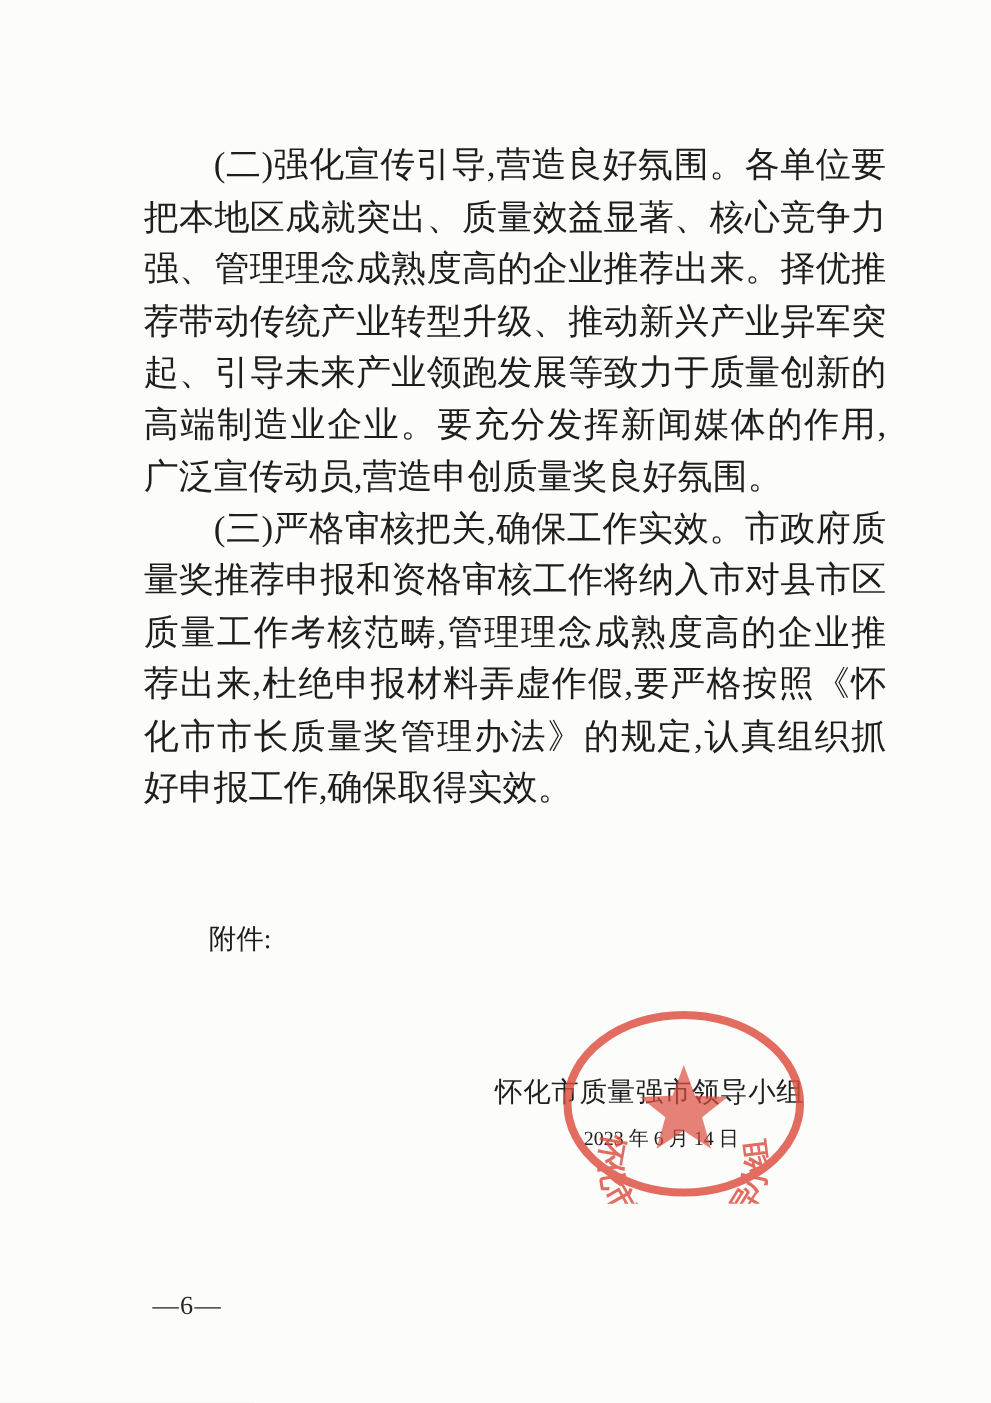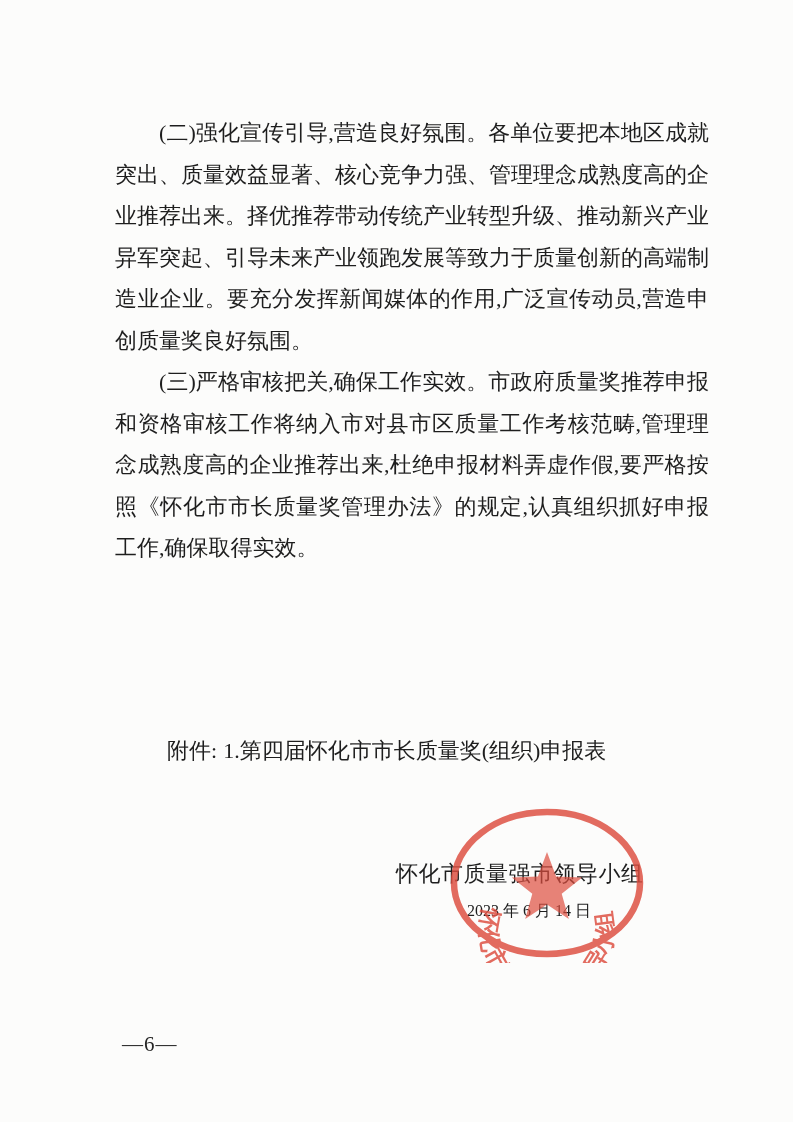--- a/index.html
+++ b/index.html
@@ -12,21 +12,21 @@
     position: relative;
     width: 793px; height: 1122px;
     background: #fcfcfb;
     overflow: hidden;
     color: #1e1e1e;
   }
   
   .body-text {
     position: absolute;
     left: 115px; top: 112px; width: 594px;
-    font-size: 22px; line-height: 41.5px;
+    font-size: 28px; line-height: 41.5px;
     text-align: justify;
     text-justify: inter-character;
   }
   .body-text p {
     margin: 0;
     text-indent: 2em;
   }
   
   .contacts {
     position: absolute;
@@ -82,21 +82,20 @@
 
   <div class="body-text">
     <p>(二)强化宣传引导,营造良好氛围。各单位要把本地区成就突出、质量效益显著、核心竞争力强、管理理念成熟度高的企业推荐出来。择优推荐带动传统产业转型升级、推动新兴产业异军突起、引导未来产业领跑发展等致力于质量创新的高端制造业企业。要充分发挥新闻媒体的作用,广泛宣传动员,营造申创质量奖良好氛围。</p>
     <p>(三)严格审核把关,确保工作实效。市政府质量奖推荐申报和资格审核工作将纳入市对县市区质量工作考核范畴,管理理念成熟度高的企业推荐出来,杜绝申报材料弄虚作假,要严格按照《怀化市市长质量奖管理办法》的规定,认真组织抓好申报工作,确保取得实效。</p>
   </div>
 
 
   <div class="attachments">
     <span class="att-label">附件:</span>
     <span class="att-items">
-      <span>1.第四届怀化市市长质量奖(组织)申报表</span>
     </span>
   </div>
 
   <div class="sign-org">怀化市质量强市领导小组</div>
   <div class="sign-date">2023 年 6 月 14 日</div>
 
   <div class="seal">
     <svg viewBox="0 0 198 156" xmlns="http://www.w3.org/2000/svg">
       <g opacity="0.82">
         <ellipse cx="99" cy="76" rx="93" ry="71" fill="none" stroke-width="6.5" stroke="#dd4c3e"></ellipse>

